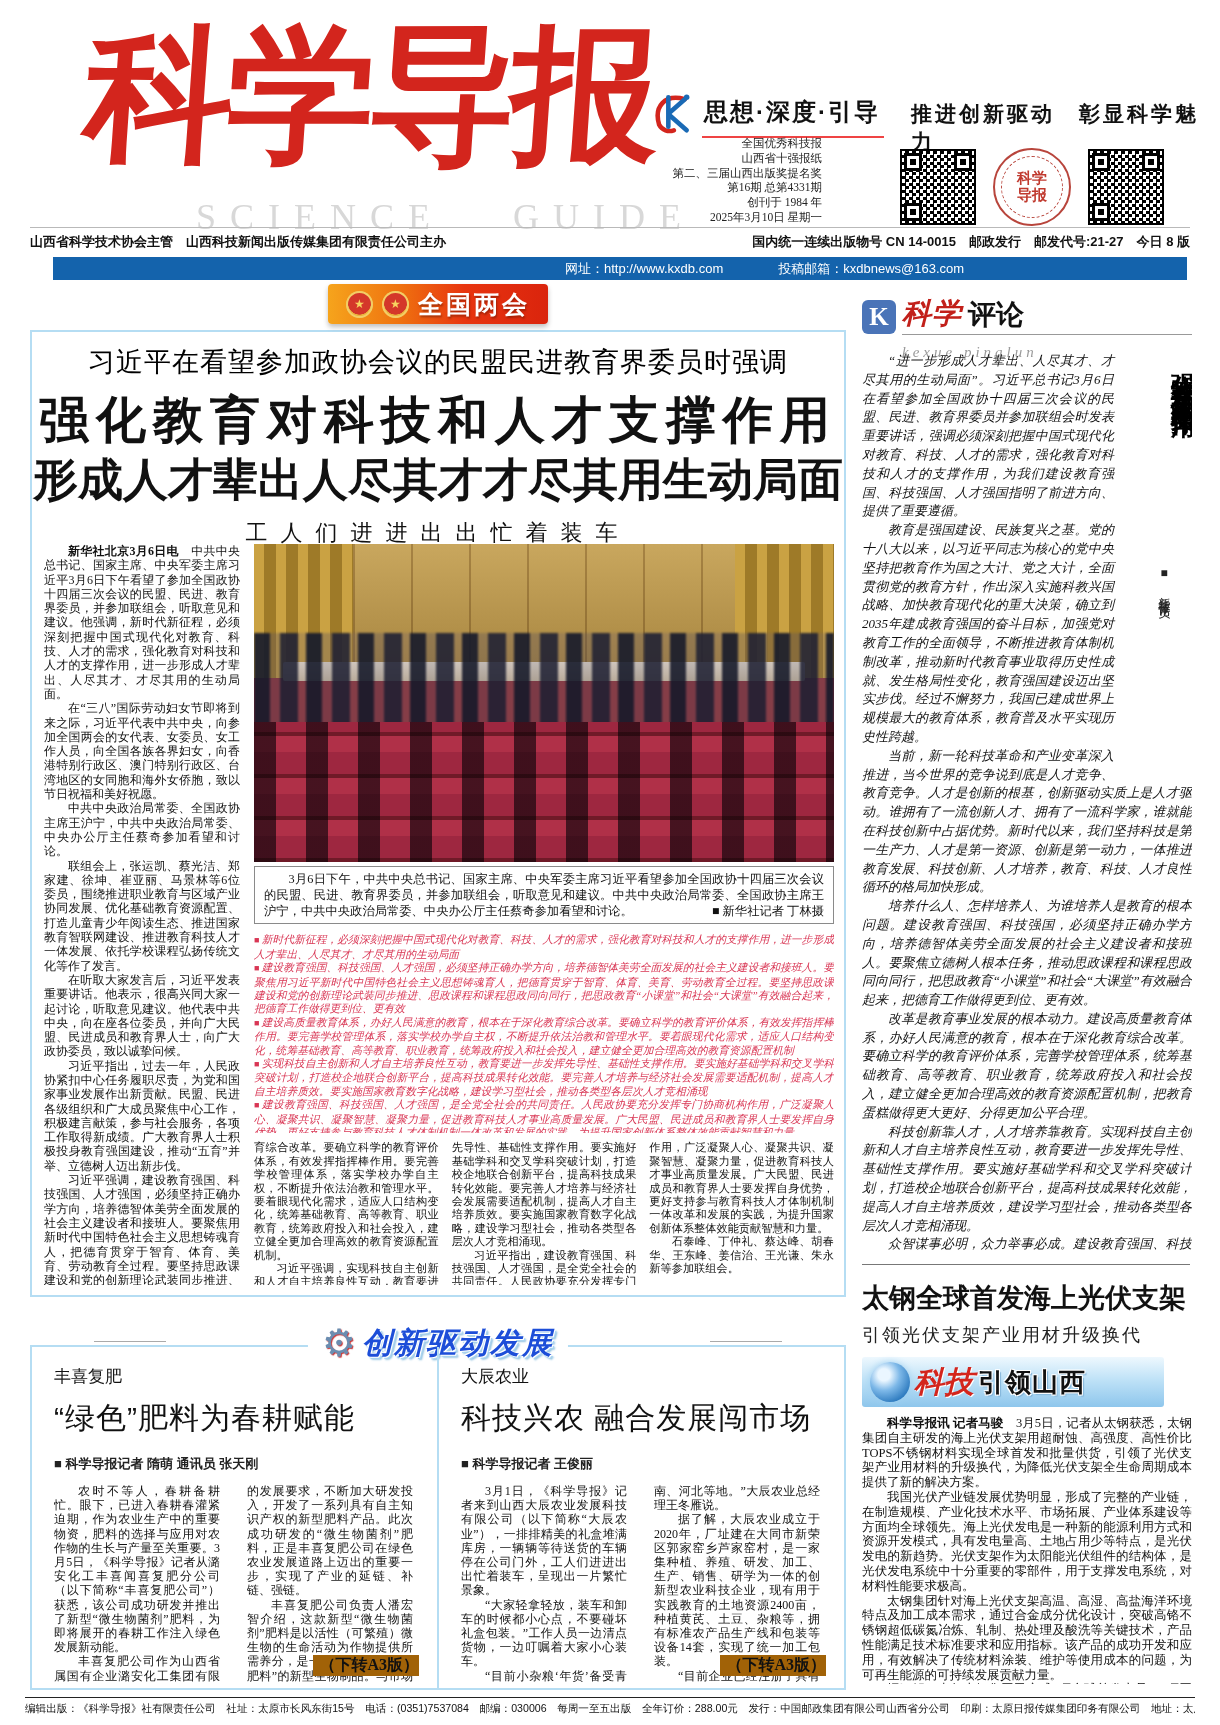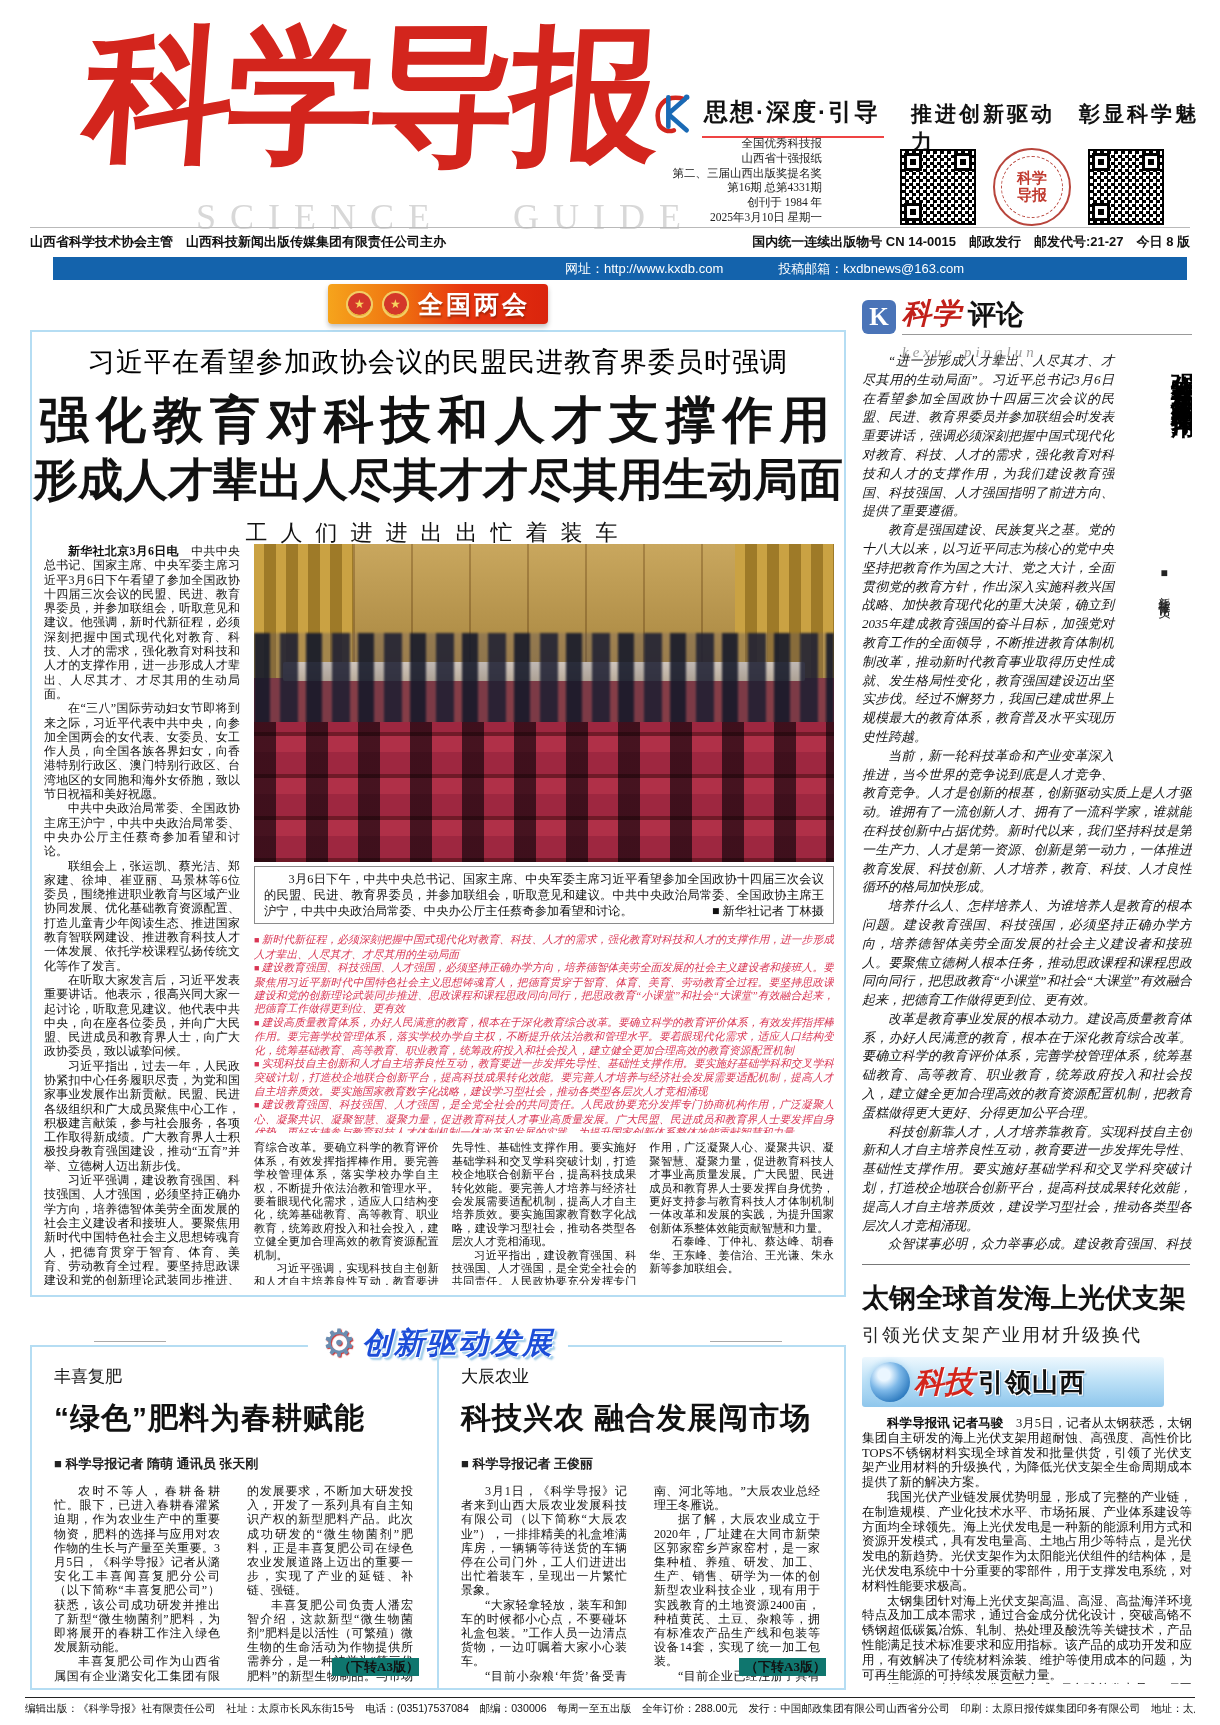--- a/index.html
+++ b/index.html
@@ -145,28 +145,28 @@
   .gear{font-size:38px;color:#6b8db0;line-height:1;text-shadow:1px 1px 1px #c33;}
   .inno-txt{font-size:30px;font-weight:900;font-style:italic;color:#1d4ed8;letter-spacing:2px;
       font-family:"Liberation Sans",sans-serif;
       text-shadow:1px 1px 0 #fff,-1px -1px 0 #fff,2px 2px 0 #aad4f0,3px 3px 2px #8fc0e0;}
   .banner-line{position:absolute;top:-6px;width:72px;height:1px;background:#aaa;}
   .banner-line.l{left:62px;} .banner-line.r{right:62px;}
   .bottom-articles{display:flex;height:100%;}
   .b-article{flex:1;padding:14px 24px 10px 22px;position:relative;box-sizing:border-box;}
   .b-article.first{border-right:2px solid #b5ddf3;}
   .b-kicker{font-size:17px;margin:4px 0 0;font-family:"Liberation Sans",sans-serif;}
-  .b-head{font-size:30px;font-weight:700;margin:10px 0 0;letter-spacing:1px;
+  .b-head{font-size:30px;font-weight:400;margin:10px 0 0;letter-spacing:1px;
       font-family:"Liberation Sans",sans-serif;}
   .b-byline{margin:16px 0 0;font-size:13px;font-weight:700;color:#222;
       font-family:"Liberation Sans",sans-serif;}
   .b-cols{display:flex;gap:27px;margin-top:11px;height:198px;overflow:hidden;}
   .b-cols .col{flex:1;overflow:hidden;font-size:12px;line-height:14.2px;text-align:justify;}
-  .jump{position:absolute;right:18px;bottom:12px;background:#0f766e;padding-left:6px;
-      font-weight:700;font-size:13px;}
+  .jump{position:absolute;right:18px;bottom:12px;background:#a16207;padding-left:6px;
+      font-weight:700;font-size:16px;}
 
   
   .footer-rule{position:absolute;left:25px;top:1697px;width:1170px;height:1px;background:#222;}
   .footer{position:absolute;left:25px;top:1702px;width:1170px;font-size:10.6px;color:#111;
       white-space:nowrap;overflow:hidden;font-family:"Liberation Sans",sans-serif;}
 </style>
 </head>
 <body>
 
 <div class="page">

